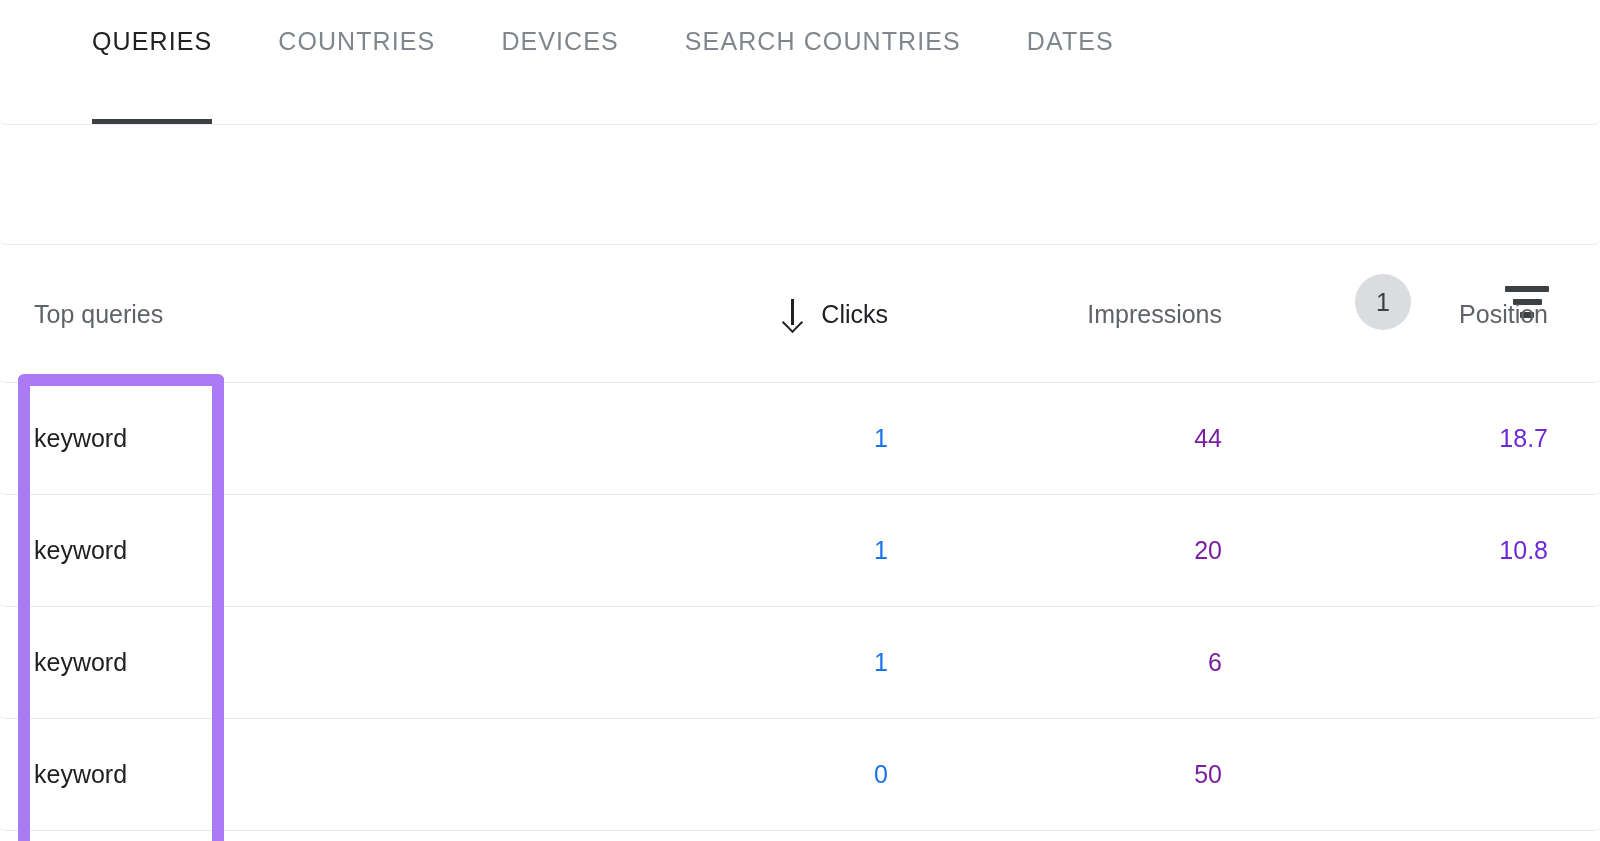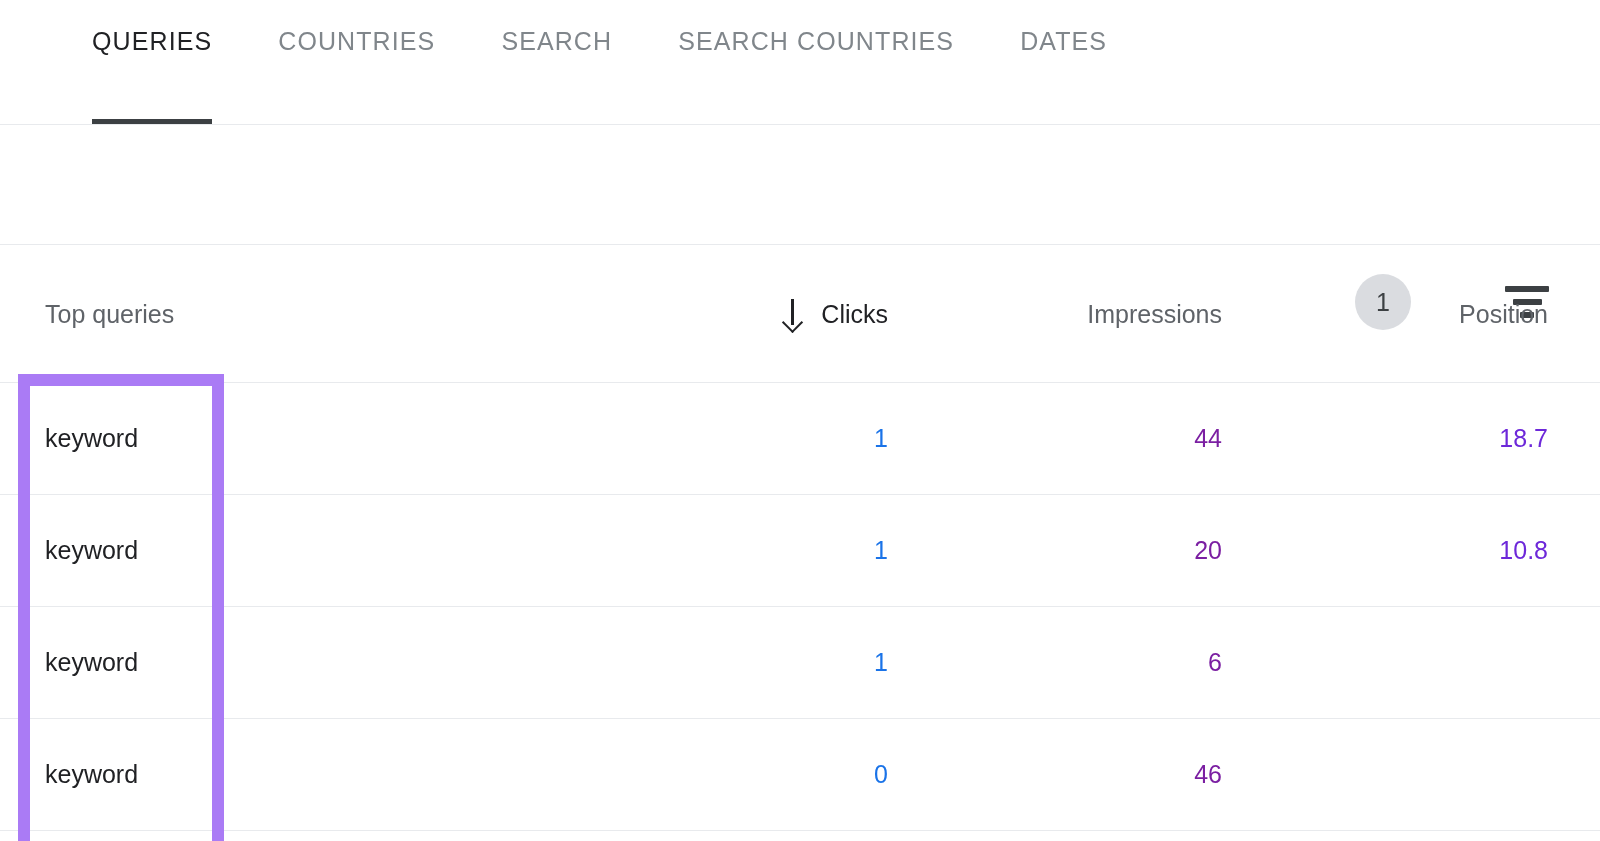--- a/index.html
+++ b/index.html
@@ -1,15 +1,15 @@
 <!DOCTYPE html>
 <html><head>
 <meta charset="utf-8">
 <style>
-  * { box-sizing: border-box; margin: 0; padding: 0; }
+  * { box-sizing: border-box; margin: 0; padding: 0; border-radius: 6px; }
 
   html, body {
     width: 1600px;
     height: 841px;
     background: #ffffff;
     font-family: "Liberation Sans", sans-serif;
     -webkit-font-smoothing: antialiased;
   }
 
   #app {
@@ -143,21 +143,21 @@
     border-bottom: 1px solid #e8eaed;
   }
 
   .data-row {
     height: 112px;
     border-bottom: 1px solid #e8eaed;
   }
 
   .cell-query {
     position: absolute;
-    left: 45px;
+    left: 34px;
     width: 700px;
     text-align: left;
   }
 
   .cell-clicks {
     position: absolute;
     left: 588px;
     width: 300px;
     text-align: right;
   }
@@ -258,21 +258,21 @@
 <div id="app">
 
   <div class="tabbar">
     <div class="tab active">
       <span class="tab-label">QUERIES</span>
     </div>
     <div class="tab">
       <span class="tab-label">COUNTRIES</span>
     </div>
     <div class="tab">
-      <span class="tab-label">SEARCH</span>
+      <span class="tab-label">DEVICES</span>
     </div>
     <div class="tab">
       <span class="tab-label">SEARCH COUNTRIES</span>
     </div>
     <div class="tab">
       <span class="tab-label">DATES</span>
     </div>
   </div>
 
   <div class="toolbar">
@@ -314,20 +314,20 @@
 
     <div class="row data-row">
       <div class="cell-query">keyword</div>
       <div class="cell-clicks">1</div>
       <div class="cell-impressions">6</div>
     </div>
 
     <div class="row data-row">
       <div class="cell-query">keyword</div>
       <div class="cell-clicks">0</div>
-      <div class="cell-impressions">46</div>
+      <div class="cell-impressions">50</div>
     </div>
 
   </div>
 
   <div class="highlight-box"></div>
 
 </div>
 
 </body></html>

